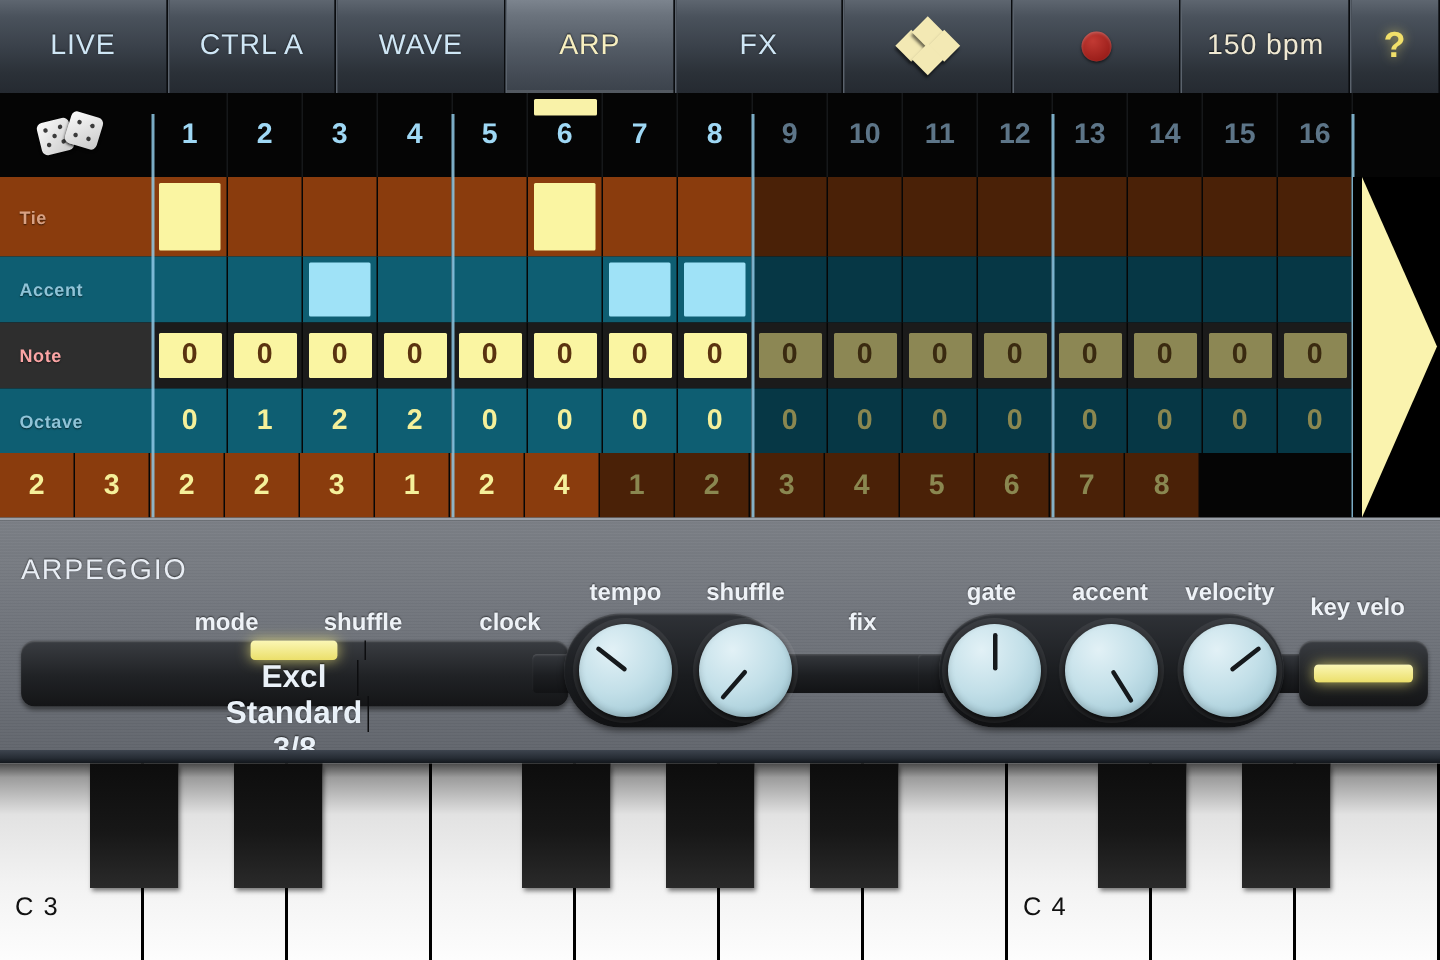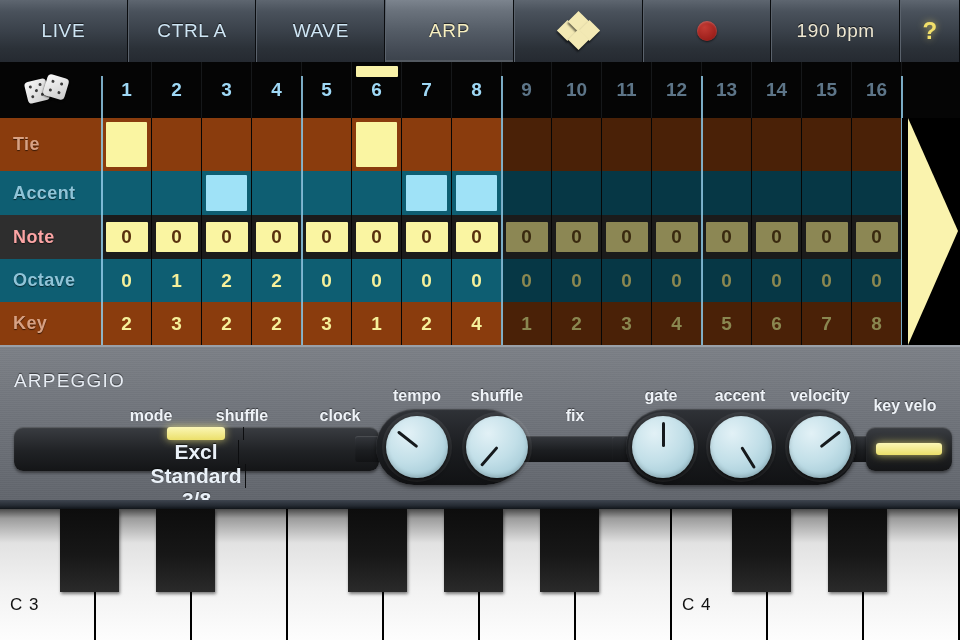--- a/index.html
+++ b/index.html
@@ -67,21 +67,21 @@
   .seq {
     position: absolute; top: 62px; left: 0;
     width: 960px; height: 283px;
     background: #050505;
   }
   .seq-row { position: absolute; left: 0; width: 960px; display: flex; }
   .rowlabel {
     width: 102px; flex: 0 0 102px;
     display: flex; align-items: center;
     padding-left: 13px;
-    font-size: 18px; font-weight: bold;
+    font-size: 12px; font-weight: bold;
     letter-spacing: .4px;
     text-shadow: 0 1px 1px rgba(0,0,0,.6);
   }
   .cells { display: flex; flex: 1 1 auto; }
   .cell {
     width: 50px; flex: 0 0 50px;
     position: relative;
     display: flex; align-items: center; justify-content: center;
     border-right: 1px solid #060606;
     cursor: pointer;
@@ -280,32 +280,35 @@
     <div class="tab wide">
         <span>CTRL A</span>
       </div>
     <div class="tab wide">
         <span>WAVE</span>
       </div>
     <div class="tab wide sel">
         <span>ARP</span>
       </div>
     <div class="tab wide">
+        <span>FX</span>
+      </div>
+    <div class="tab wide">
       <span class="diamond-ico">
           <i></i>
           <i></i>
           <i></i>
           <i></i>
         </span>
     </div>
     <div class="tab wide">
       <span class="rec-dot"></span>
     </div>
     <div class="tab wide">
-        <span class="bpm">190 bpm</span>
+        <span class="bpm">150 bpm</span>
       </div>
     <div class="tab" style="width:60px;flex:0 0 60px;">
         <span class="help">?</span>
       </div>
   </div>
 
   <div class="seq">
 
     <div class="seq-row hdr">
       <div class="rowlabel">
@@ -502,21 +505,20 @@
           <div class="cell oct dim">
             <span class="val-yellow">0</span>
           </div>
           <div class="cell oct dim">
             <span class="val-yellow">0</span>
           </div>
         </div>
     </div>
 
     <div class="seq-row r-key">
-      <div class="rowlabel bg-brown lbl-brown">Key</div>
       <div class="cells" id="row-key">
           <div class="cell key">
             <span class="val-yellow">2</span>
           </div>
           <div class="cell key">
             <span class="val-yellow">3</span>
           </div>
           <div class="cell key">
             <span class="val-yellow">2</span>
           </div>

